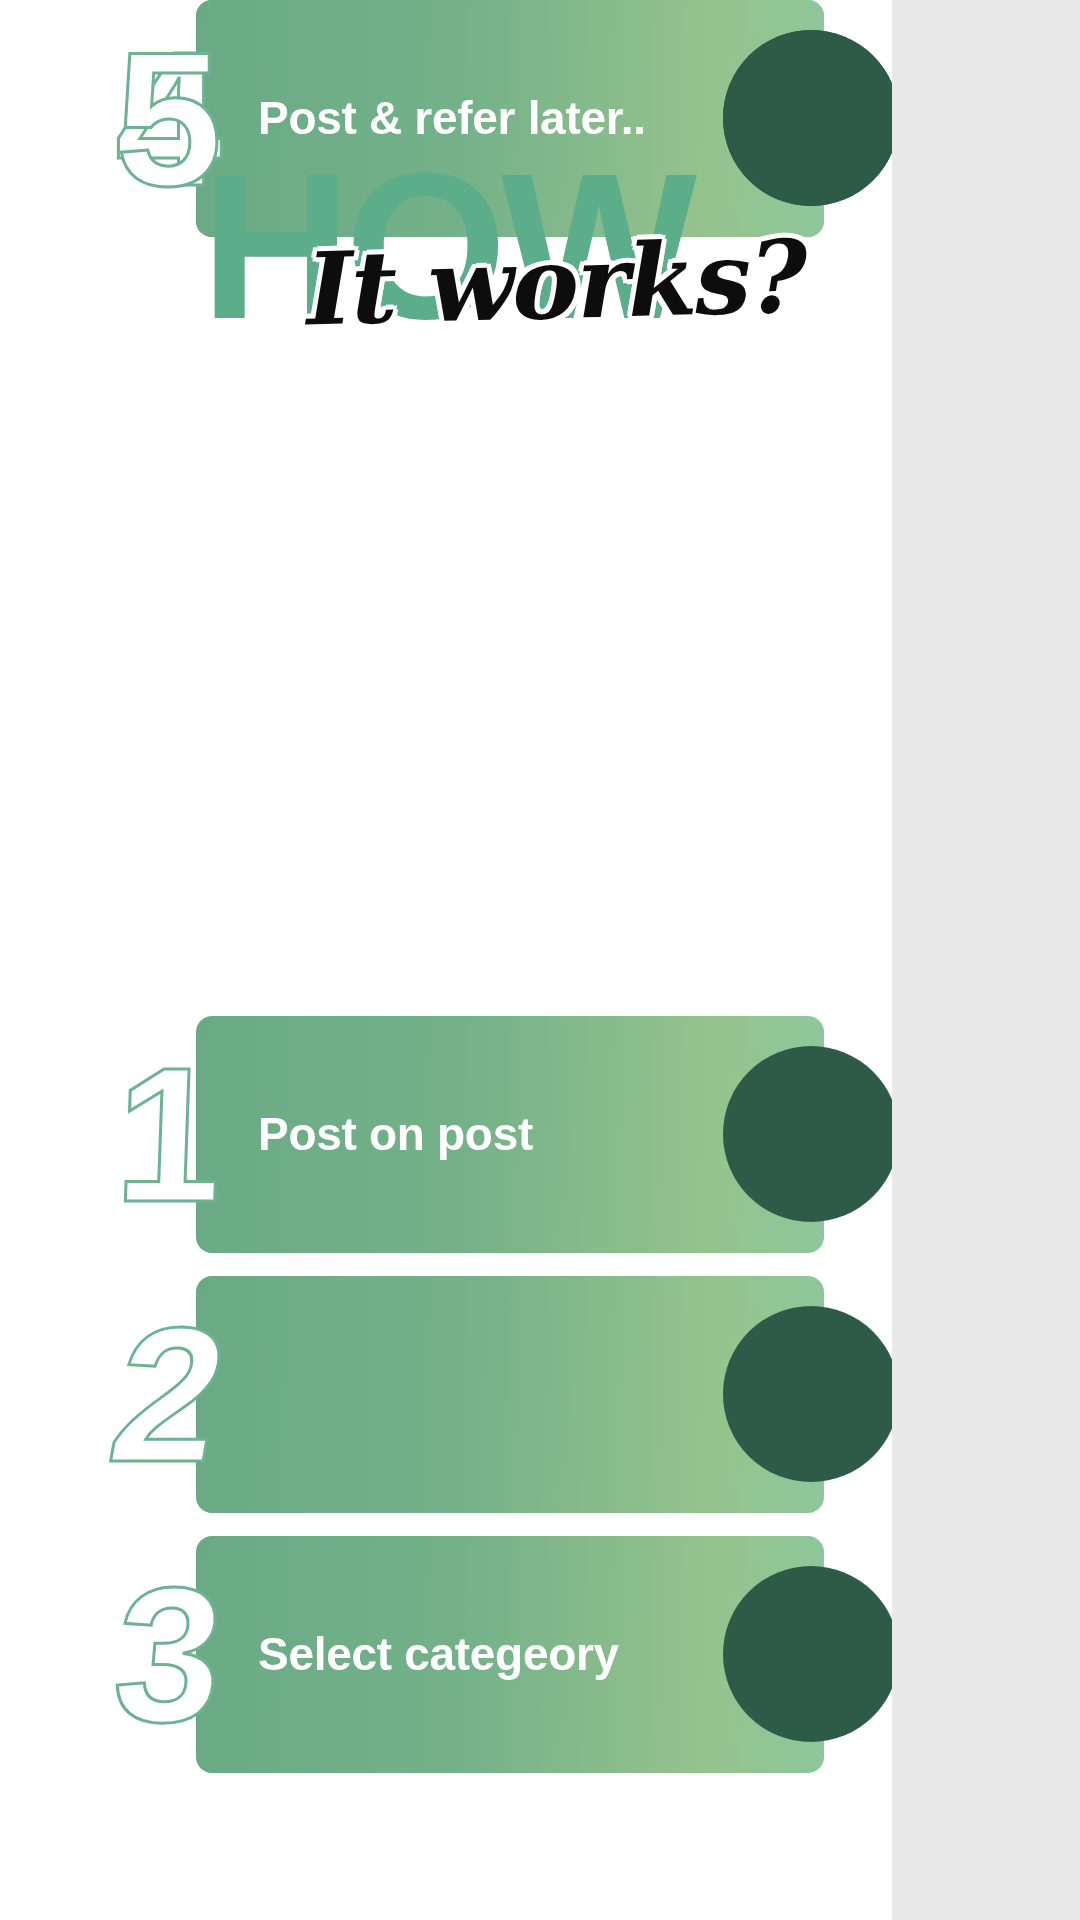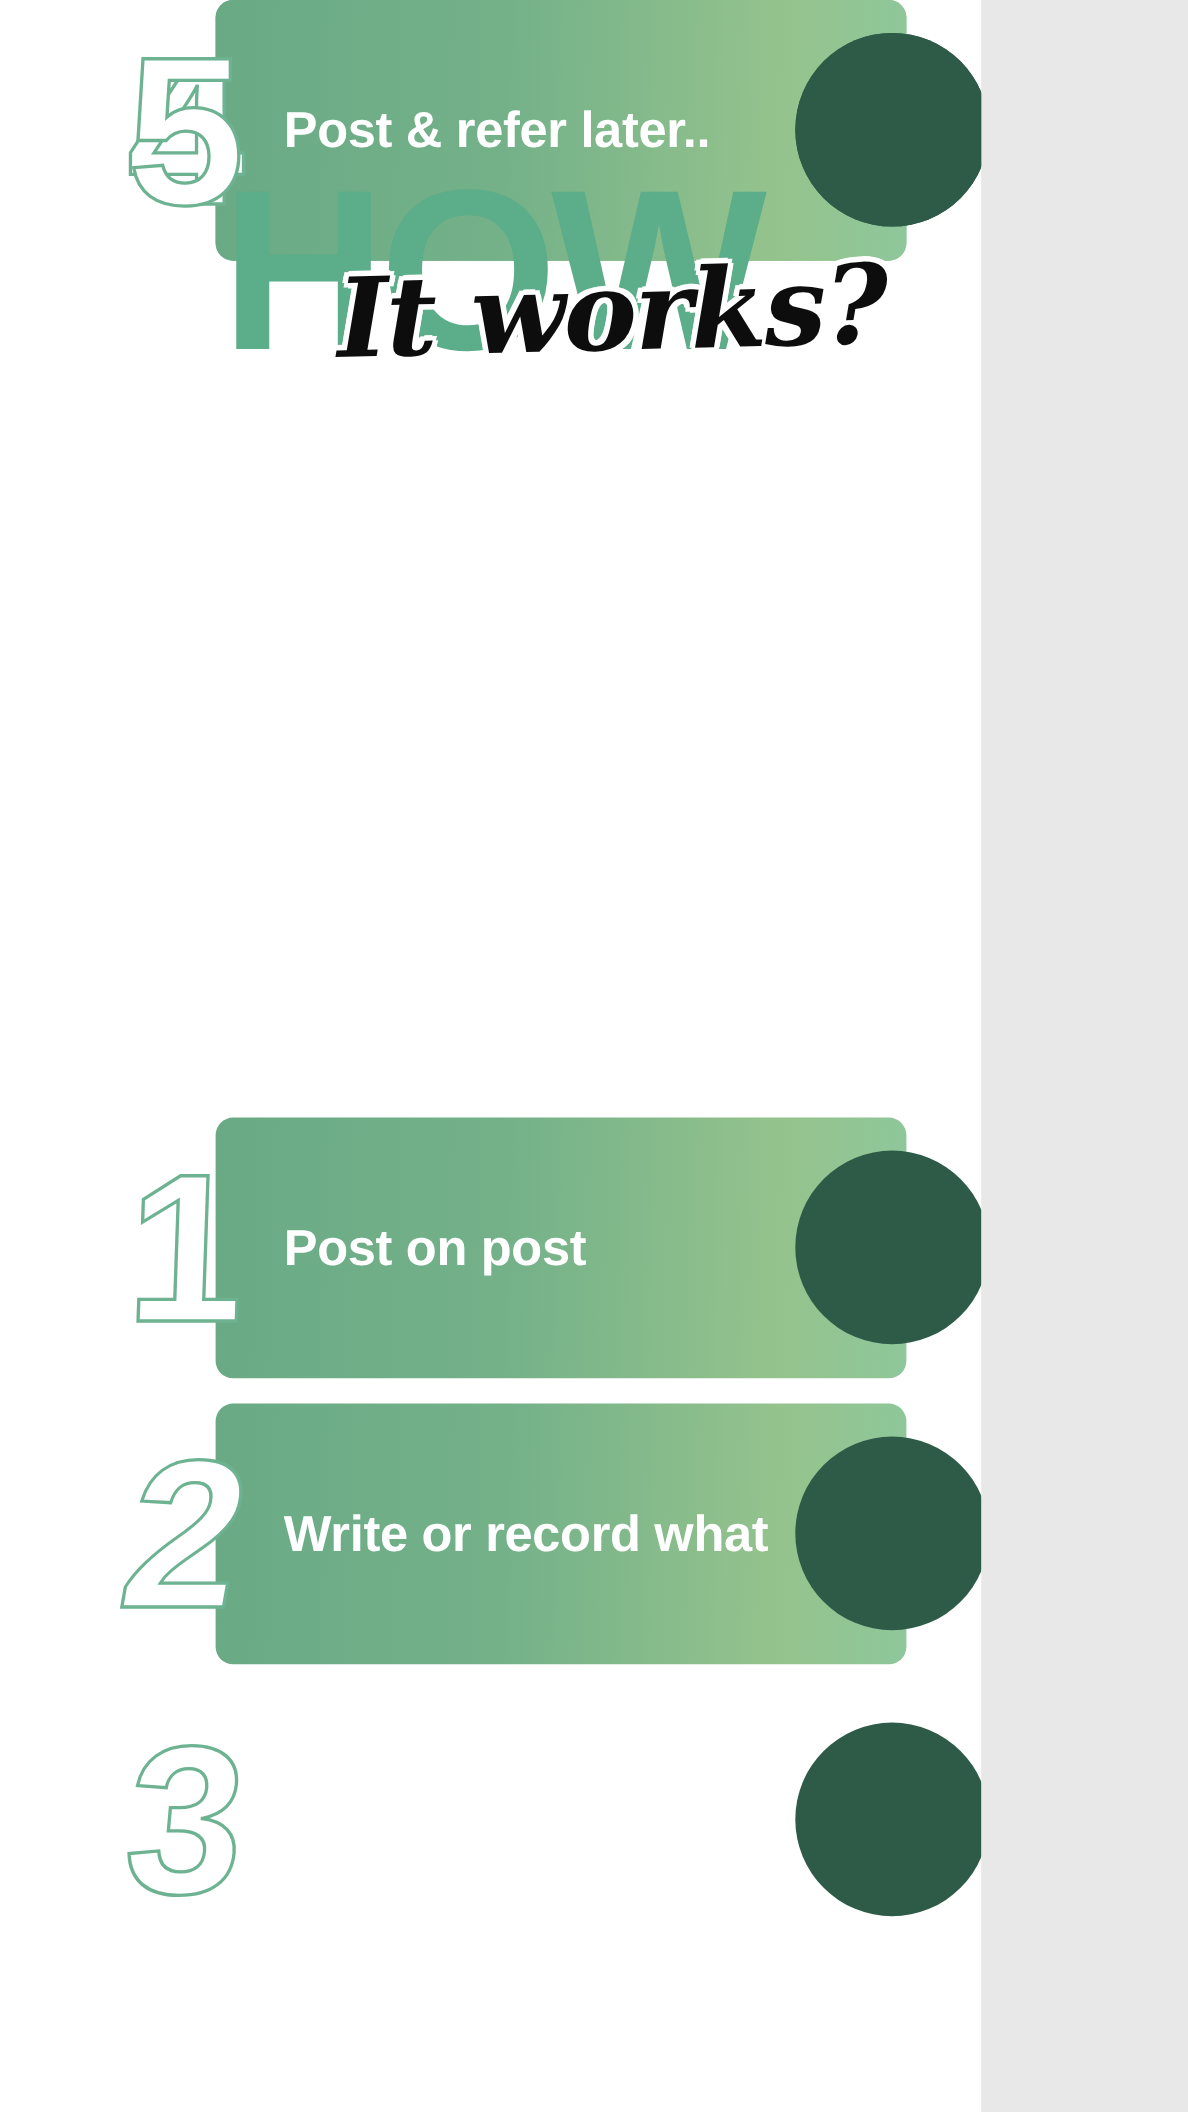--- a/index.html
+++ b/index.html
@@ -140,28 +140,33 @@
 
       </div>
     </div>
     <div class="step-circle"></div>
     <div class="step-number">1</div>
   </div>
 
   <div class="step">
     <div class="step-box">
       <div class="step-label">
-        <div class="line">Write or record what</div>
       </div>
     </div>
     <div class="step-circle"></div>
     <div class="step-number">2</div>
   </div>
 
   <div class="step">
+    <div class="step-box">
+      <div class="step-label">
+        <div class="line">Select categeory</div>
+
+      </div>
+    </div>
     <div class="step-circle"></div>
     <div class="step-number">3</div>
   </div>
 
   <div class="step">
     <div class="step-box">
       <div class="step-label">
         <div class="line">Personal, open or</div>
         <div class="line">anonymous..</div>
       </div>

